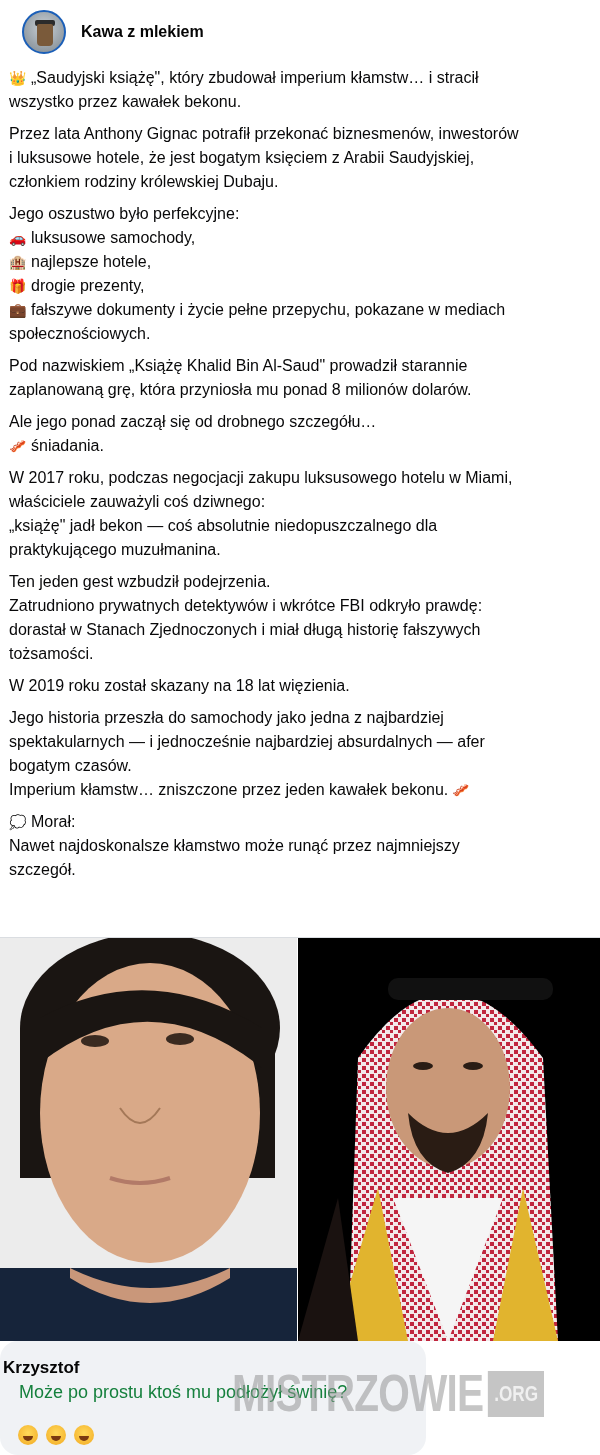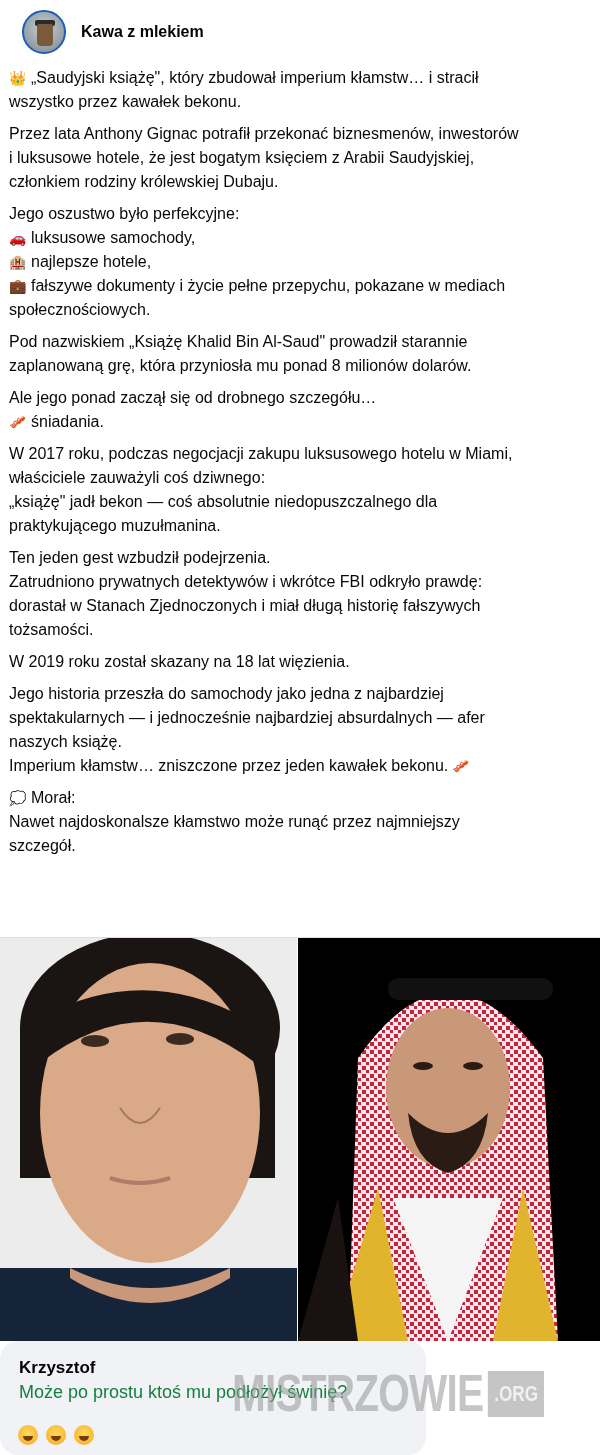--- a/index.html
+++ b/index.html
@@ -10,21 +10,21 @@
   .cup-lid { position: absolute; left: 11px; top: 8px; width: 20px; height: 6px; background: #2b2b2b; border-radius: 2px; }
   .page-name { position: absolute; left: 68px; top: 23px; font-size: 16px; font-weight: bold; color: #050505; }
   .post-body { position: absolute; left: 9px; top: 66px; width: 585px; font-size: 16px; line-height: 24px; color: #080809; }
   .para { margin: 0 0 8px 0; }
   .line { display: block; white-space: nowrap; }
   .emoji { display: inline-block; width: 18px; text-align: center; font-size: 14px; margin-right: 4px; }
   .photos { position: absolute; left: 0; top: 937px; width: 600px; height: 403px; border-top: 1px solid #dadde1; }
   .photo-left { position: absolute; left: 0; top: 0; width: 297px; height: 403px; background: #eeeeee; overflow: hidden; }
   .photo-right { position: absolute; left: 298px; top: 0; width: 302px; height: 403px; background: #000000; overflow: hidden; }
   .comment { position: absolute; left: 0; top: 1341px; width: 426px; height: 114px; background: #f0f2f5; border-radius: 18px; }
-  .comment-author { position: absolute; left: 19px; top: 17px; font-size: 17px; font-weight: bold; color: #050505; }
+  .comment-author { position: absolute; left: 3px; top: 17px; font-size: 17px; font-weight: bold; color: #050505; }
   .comment-text { position: absolute; left: 19px; top: 41px; font-size: 18px; color: #15803d; white-space: nowrap; }
   .comment-emojis { position: absolute; left: 18px; top: 84px; font-size: 18px; letter-spacing: 1px; }
   .laugh { display: inline-block; width: 20px; height: 20px; border-radius: 50%; background: radial-gradient(circle at 50% 40%, #ffd95a, #f2a922); margin-right: 2px; position: relative; }
   .laugh::after { content: ""; position: absolute; left: 5px; top: 11px; width: 10px; height: 5px; background: #7a3a10; border-radius: 0 0 6px 6px; }
   .watermark { position: absolute; left: 232px; top: 1363px; font-family: "Liberation Sans", sans-serif; font-size: 52px; font-weight: bold; color: rgba(150,150,150,0.55); letter-spacing: -1px; transform: scaleX(0.78); transform-origin: left top; white-space: nowrap; }
   .watermark-org { display: inline-block; background: rgba(150,150,150,0.55); color: #f0f0f0; font-size: 22px; padding: 10px 8px; vertical-align: 10px; margin-left: 6px; letter-spacing: 0; }
 </style>
 </head>
 <body>
 
@@ -43,20 +43,21 @@
     </div>
     <div class="para">
       <span class="line"><span>Przez lata Anthony Gignac potrafił przekonać biznesmenów, inwestorów</span></span>
       <span class="line"><span>i luksusowe hotele, że jest bogatym księciem z Arabii Saudyjskiej,</span></span>
       <span class="line"><span>członkiem rodziny królewskiej Dubaju.</span></span>
     </div>
     <div class="para">
       <span class="line"><span>Jego oszustwo było perfekcyjne:</span></span>
       <span class="line"><span class="emoji">🚗</span><span>luksusowe samochody,</span></span>
       <span class="line"><span class="emoji">🏨</span><span>najlepsze hotele,</span></span>
+      <span class="line"><span class="emoji">🎁</span><span>drogie prezenty,</span></span>
       <span class="line"><span class="emoji">💼</span><span>fałszywe dokumenty i życie pełne przepychu, pokazane w mediach</span></span>
       <span class="line"><span>społecznościowych.</span></span>
     </div>
     <div class="para">
       <span class="line"><span>Pod nazwiskiem „Książę Khalid Bin Al-Saud" prowadził starannie</span></span>
       <span class="line"><span>zaplanowaną grę, która przyniosła mu ponad 8 milionów dolarów.</span></span>
     </div>
     <div class="para">
       <span class="line"><span>Ale jego ponad zaczął się od drobnego szczegółu…</span></span>
       <span class="line"><span class="emoji">🥓</span><span>śniadania.</span></span>
@@ -72,21 +73,21 @@
       <span class="line"><span>Zatrudniono prywatnych detektywów i wkrótce FBI odkryło prawdę:</span></span>
       <span class="line"><span>dorastał w Stanach Zjednoczonych i miał długą historię fałszywych</span></span>
       <span class="line"><span>tożsamości.</span></span>
     </div>
     <div class="para">
       <span class="line"><span>W 2019 roku został skazany na 18 lat więzienia.</span></span>
     </div>
     <div class="para">
       <span class="line"><span>Jego historia przeszła do samochody jako jedna z najbardziej</span></span>
       <span class="line"><span>spektakularnych — i jednocześnie najbardziej absurdalnych — afer</span></span>
-      <span class="line"><span>naszych książę.</span></span>
+      <span class="line"><span>bogatym czasów.</span></span>
       <span class="line"><span>Imperium kłamstw… zniszczone przez jeden kawałek bekonu.</span><span class="emoji" style="margin-left: 4px;">🥓</span></span>
     </div>
     <div class="para">
       <span class="line"><span class="emoji">💭</span><span>Morał:</span></span>
       <span class="line"><span>Nawet najdoskonalsze kłamstwo może runąć przez najmniejszy</span></span>
       <span class="line"><span>szczegół.</span></span>
     </div>
   </div>
 
 <div class="photos">

